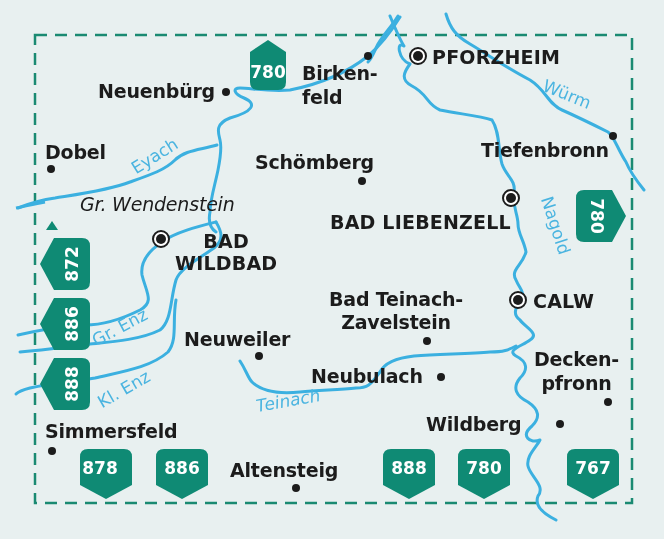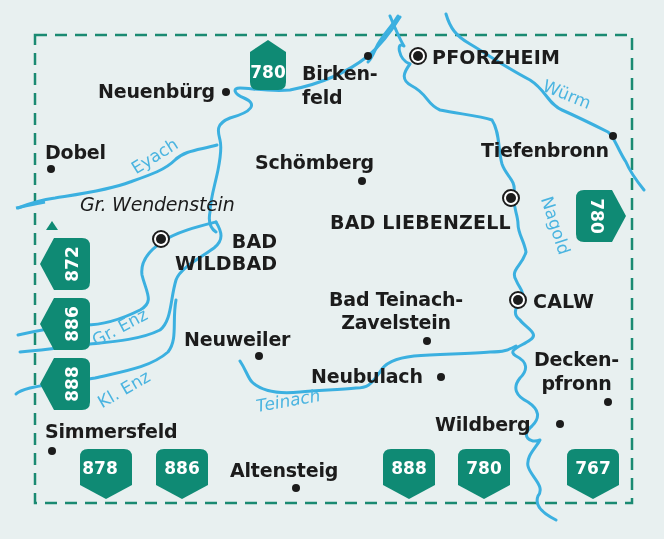--- a/index.html
+++ b/index.html
@@ -108,31 +108,31 @@
 </svg>
 
 <div class="lbl" style="left:98px;top:80px;">Neuenbürg</div>
 <div class="lbl multi" style="left:302px;top:61px;line-height:24px;text-align:left;padding-left:0;">Birken-
 feld</div>
 <div class="lbl caps" style="left:432px;top:46px;">PFORZHEIM</div>
 <div class="lbl" style="left:45px;top:141px;">Dobel</div>
 <div class="lbl" style="left:255px;top:151px;">Schömberg</div>
 <div class="lbl" style="left:481px;top:139px;text-align:center;">Tiefenbronn</div>
 <div class="lbl italic" style="left:44px;top:193px;margin-left:36px;">Gr. Wendenstein</div>
-<div class="lbl multi caps" style="left:175px;top:230px;text-align:right;">BAD
+<div class="lbl multi caps" style="left:175px;top:230px;text-align:center;">BAD
 WILDBAD</div>
 <div class="lbl caps" style="left:330px;top:211px;">BAD LIEBENZELL</div>
 <div class="lbl multi" style="left:329px;top:288px;line-height:23px;">Bad Teinach-
 Zavelstein</div>
 <div class="lbl caps" style="left:533px;top:290px;text-align:center;">CALW</div>
 <div class="lbl" style="left:184px;top:328px;">Neuweiler</div>
 <div class="lbl" style="left:311px;top:365px;">Neubulach</div>
 <div class="lbl multi" style="left:534px;top:347px;line-height:24px;">Decken-
 pfronn</div>
-<div class="lbl" style="left:435px;top:413px;text-align:center;">Wildberg</div>
+<div class="lbl" style="left:426px;top:413px;text-align:center;">Wildberg</div>
 <div class="lbl" style="left:45px;top:420px;">Simmersfeld</div>
 <div class="lbl" style="left:230px;top:459px;">Altensteig</div>
 
 <div class="river-lbl" style="left:138px;top:158px;transform:rotate(-32deg);">Eyach</div>
 <div class="river-lbl" style="left:540px;top:74px;transform:rotate(22deg);">Würm</div>
 <div class="river-lbl" style="left:537px;top:180px;transform:rotate(72deg);">Nagold</div>
 <div class="river-lbl" style="left:98px;top:330px;transform:rotate(-28deg);">Gr. Enz</div>
 <div class="river-lbl" style="left:104px;top:392px;transform:rotate(-30deg);">Kl. Enz</div>
 <div class="river-lbl" style="left:258px;top:396px;transform:rotate(-10deg);font-style:italic;">Teinach</div>
 

